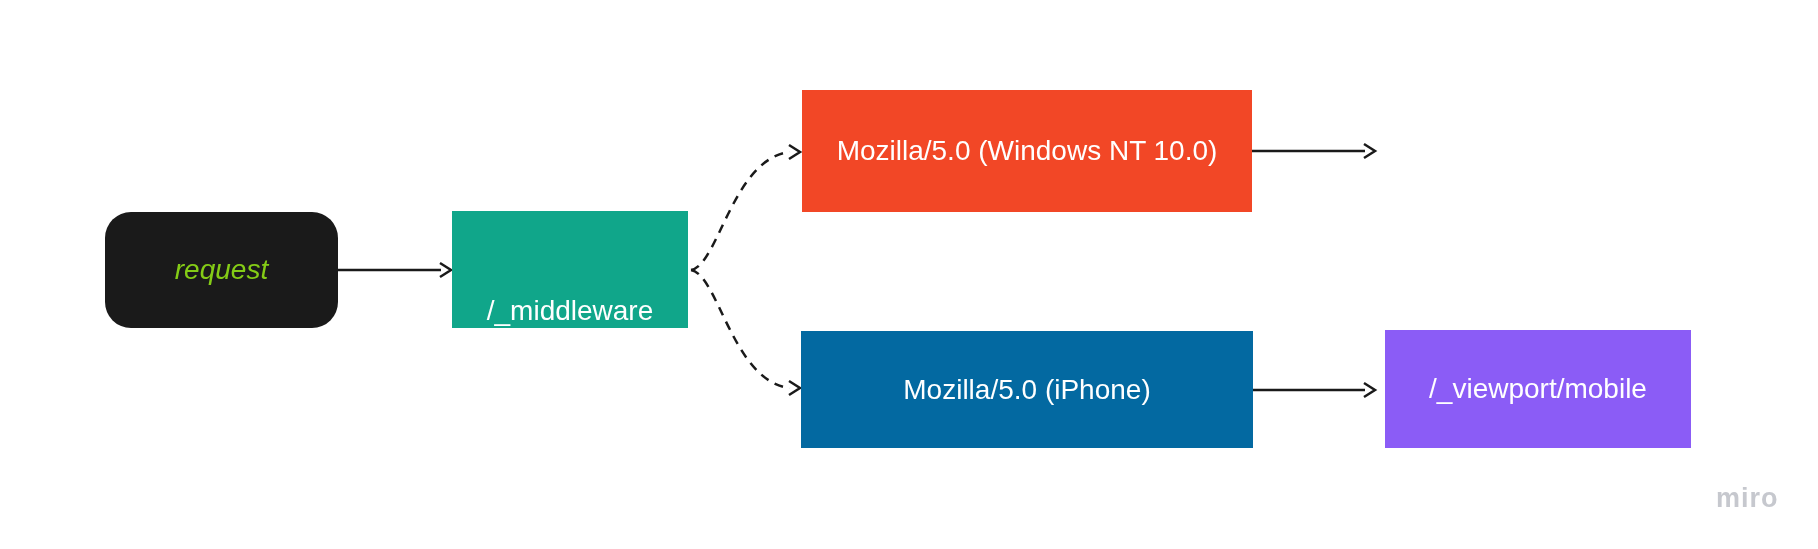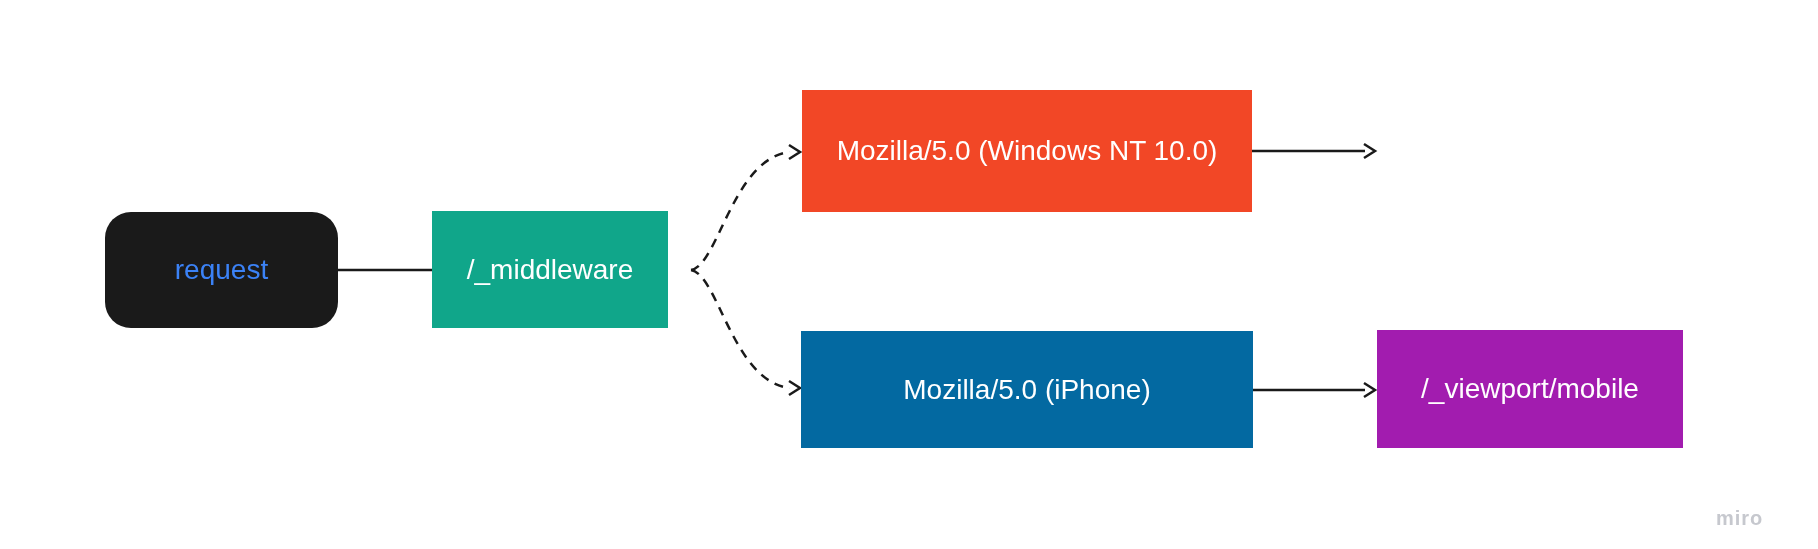--- a/index.html
+++ b/index.html
@@ -29,21 +29,21 @@
     align-items: center;
     justify-content: center;
     font-size: 28px;
     line-height: 1.2;
     text-align: center;
     box-sizing: border-box;
     cursor: default;
     white-space: nowrap;
   }
   .n-request          { left: 105px;  top: 212px; width: 233px; height: 116px; border-radius: 26px; }
-  .n-middleware       { left: 432px;  top: 211px; width: 236px; height: 117px; }
+  .n-middleware       { left: 452px;  top: 211px; width: 236px; height: 117px; align-items: flex-end; }
   .n-ua-desktop       { left: 802px;  top: 90px;  width: 450px; height: 122px; }
   .n-ua-mobile        { left: 801px;  top: 331px; width: 452px; height: 117px; }
   .n-viewport-desktop { left: 1377px; top: 92px;  width: 306px; height: 119px; }
   .n-viewport-mobile  { left: 1377px; top: 330px; width: 306px; height: 118px; }
 
   .edge {
     fill: none;
     stroke-width: 2.5px;
   }
   .edge.dashed {
@@ -51,25 +51,24 @@
   }
   .arrowhead {
     fill: none;
     stroke-width: 2.5px;
     stroke-linejoin: miter;
   }
   .watermark {
     position: absolute;
     left: 1716px;
     top: 483px;
-    font-size: 20px;
+    font-size: 27px;
     font-weight: bold;
     letter-spacing: 1px;
     user-select: none;
-    margin-top: 24px;
   }
 </style>
 </head>
 <body>
 
 <div class="canvas">
 
   <svg class="edges-layer" viewBox="0 0 1818 549" xmlns="http://www.w3.org/2000/svg">
 
     <g>
@@ -91,36 +90,36 @@
       <path class="edge" d="M 1252 151 H 1365" style="stroke: rgb(26, 26, 26);"></path>
       <path class="arrowhead" d="M 1364 144 L 1375 151 L 1364 158" style="stroke: rgb(26, 26, 26);"></path>
     </g>
 
     <g>
       <path class="edge" d="M 1253 390 H 1365" style="stroke: rgb(26, 26, 26);"></path>
       <path class="arrowhead" d="M 1364 383 L 1375 390 L 1364 397" style="stroke: rgb(26, 26, 26);"></path>
     </g>
   </svg>
 
-  <div class="node n-request" style="background-color: rgb(26, 26, 26); color: #3b82f6;">
+  <div class="node n-request" style="background-color: rgb(26, 26, 26); color: #84cc16; font-style: italic;">
     <span>request</span>
   </div>
 
   <div class="node n-middleware" style="background-color: rgb(16, 166, 138); color: rgb(255, 255, 255);">
     <span>/_middleware</span>
   </div>
 
   <div class="node n-ua-desktop" style="background-color: rgb(242, 71, 38); color: rgb(255, 255, 255);">
     <span>Mozilla/5.0 (Windows NT 10.0)</span>
   </div>
 
   <div class="node n-ua-mobile" style="background-color: #0369a1; color: rgb(255, 255, 255);">
     <span>Mozilla/5.0 (iPhone)</span>
   </div>
 
 
-  <div class="node n-viewport-mobile" style="background-color: #a21caf; color: rgb(255, 255, 255);">
+  <div class="node n-viewport-mobile" style="background-color: #8b5cf6; color: rgb(255, 255, 255); margin-left: 8px;">
     <span>/_viewport/mobile</span>
   </div>
 
   <div class="watermark" style="color: rgb(198, 200, 206);">miro</div>
 
 </div>
 
 </body></html>

